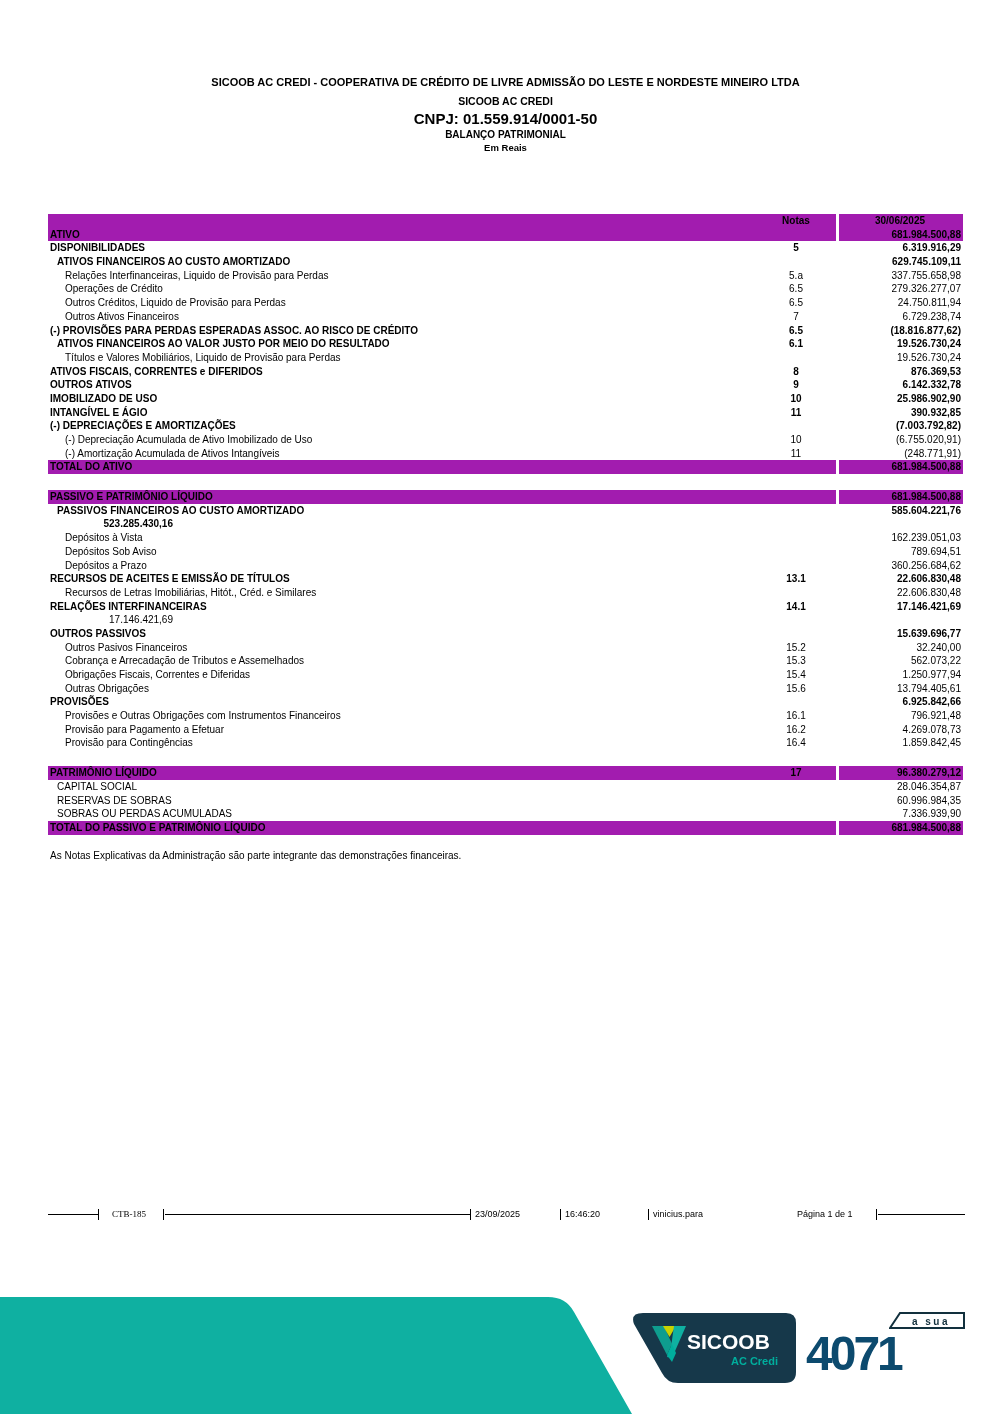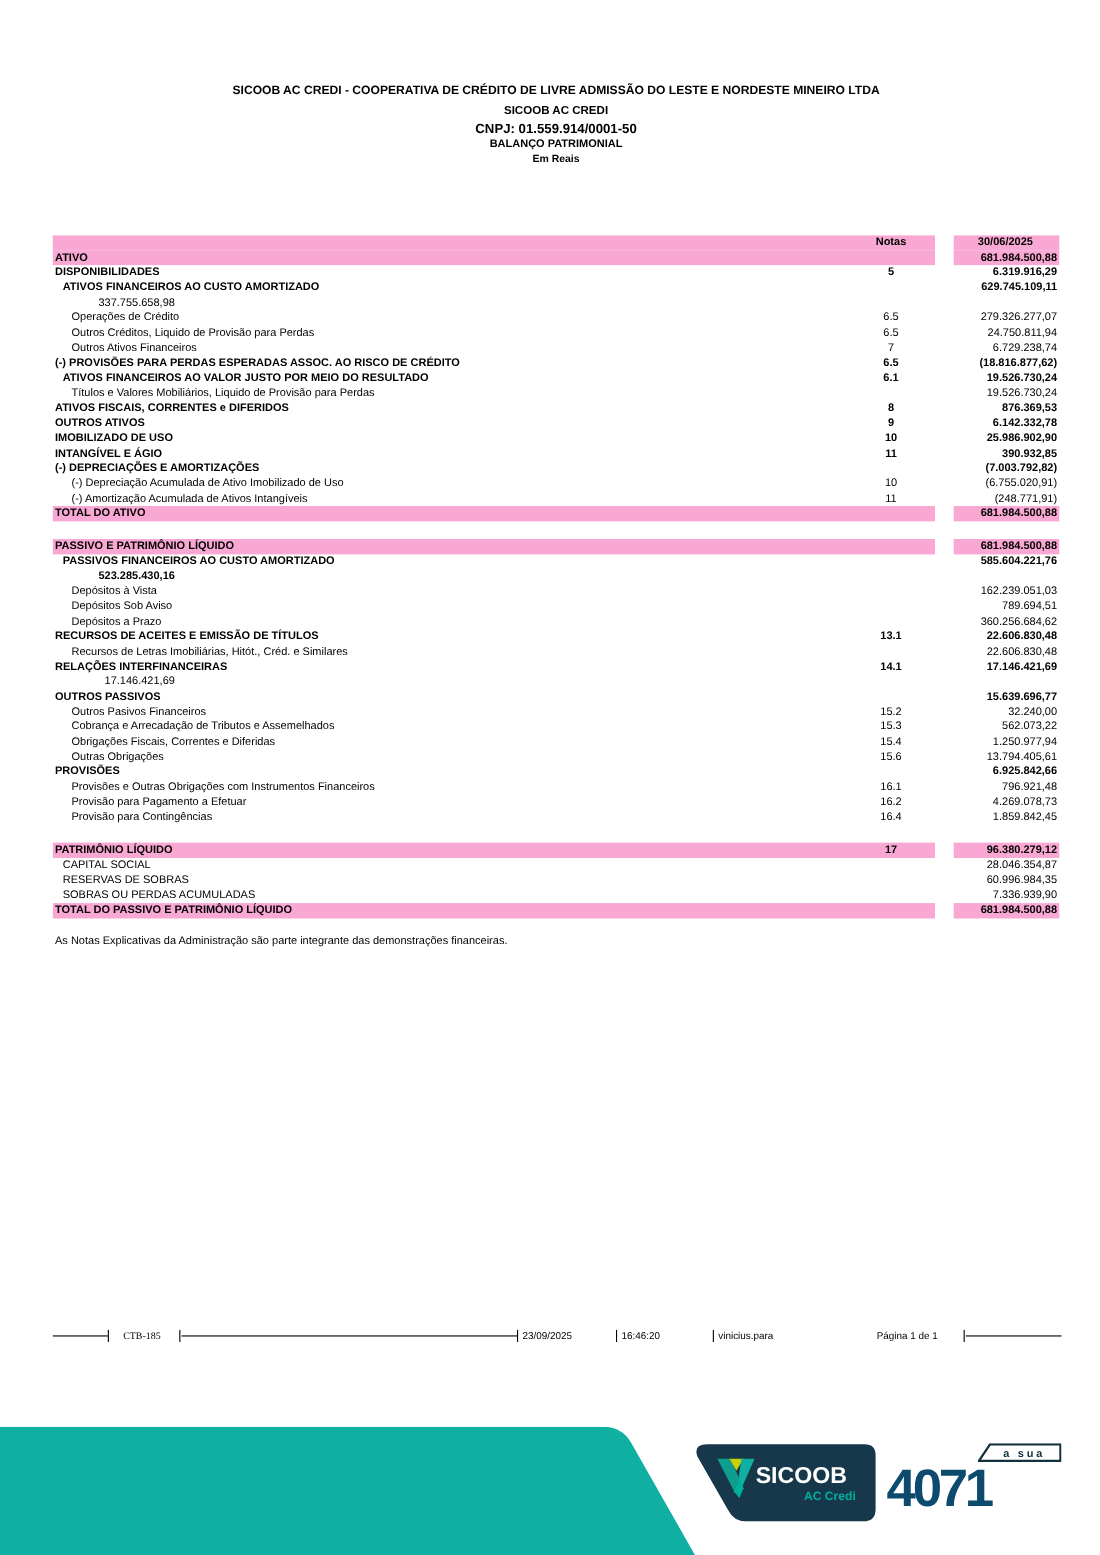--- a/index.html
+++ b/index.html
@@ -3,32 +3,32 @@
 <meta charset="utf-8">
 <style>
   * { margin:0; padding:0; box-sizing:border-box; }
   html,body { width:1000px; height:1414px; background:#ffffff; font-family:"Liberation Sans", sans-serif; color:#000; position:relative; }
   .page { position:absolute; inset:0; overflow:hidden; }
 
   
   .doc-header { position:absolute; top:76px; left:48px; width:915px; text-align:center; }
   .doc-header .t1 { font-size:11px; font-weight:bold; margin-bottom:7px; }
   .doc-header .t2 { font-size:10.5px; font-weight:bold; margin-bottom:3px; }
-  .doc-header .t3 { font-size:12px; font-weight:bold; margin-bottom:2px; }
+  .doc-header .t3 { font-size:15px; font-weight:bold; margin-bottom:2px; }
   .doc-header .t4 { font-size:10px; font-weight:bold; margin-bottom:2px; }
   .doc-header .t5 { font-size:9.5px; font-weight:bold; }
 
   
   .tablewrap { position:absolute; top:214px; left:48px; width:915px; }
   .trow { display:flex; height:13.7px; line-height:13.7px; font-size:10px; }
   .leftblock { flex:1; display:flex; min-width:0; }
   .lbl { flex:1; white-space:nowrap; overflow:hidden; }
   .nota { width:80px; text-align:center; flex:none; }
-  .valblock { width:96px; flex:none; text-align:right; padding-right:2px; margin-left:17px; }
-  .trow.gray .leftblock, .trow.gray .valblock { background:#f9a8d4;align-items:center; }
+  .valblock { width:124px; flex:none; text-align:right; padding-right:2px; margin-left:3px; }
+  .trow.gray .leftblock, .trow.gray .valblock { background:#a21caf;align-items:center; }
   .trow.bold { font-weight:bold; }
   .ind0 .lbl { padding-left:2px; }
   .ind1 .lbl { padding-left:9px; }
   .ind2 .lbl { padding-left:17px; }
   .thead .valblock { text-align:center; font-weight:bold; }
   .thead .nota { font-weight:bold; }
   .section { margin-top:16px; }
   .section:first-of-type { margin-top:0; }
 
   .note-line { position:absolute; top:850px; left:50px; font-size:10px; }
@@ -85,20 +85,24 @@
             <div class="valblock">6.319.916,29</div>
           </div>
           <div class="trow ind1 bold">
             <div class="leftblock">
               <span class="lbl">ATIVOS FINANCEIROS AO CUSTO AMORTIZADO</span>
               <span class="nota"></span>
             </div>
             <div class="valblock">629.745.109,11</div>
           </div>
           <div class="trow ind2">
+            <div class="leftblock">
+              <span class="lbl">Relações Interfinanceiras, Liquido de Provisão para Perdas</span>
+              <span class="nota">5.a</span>
+            </div>
             <div class="valblock">337.755.658,98</div>
           </div>
           <div class="trow ind2">
             <div class="leftblock">
               <span class="lbl">Operações de Crédito</span>
               <span class="nota">6.5</span>
             </div>
             <div class="valblock">279.326.277,07</div>
           </div>
           <div class="trow ind2">

